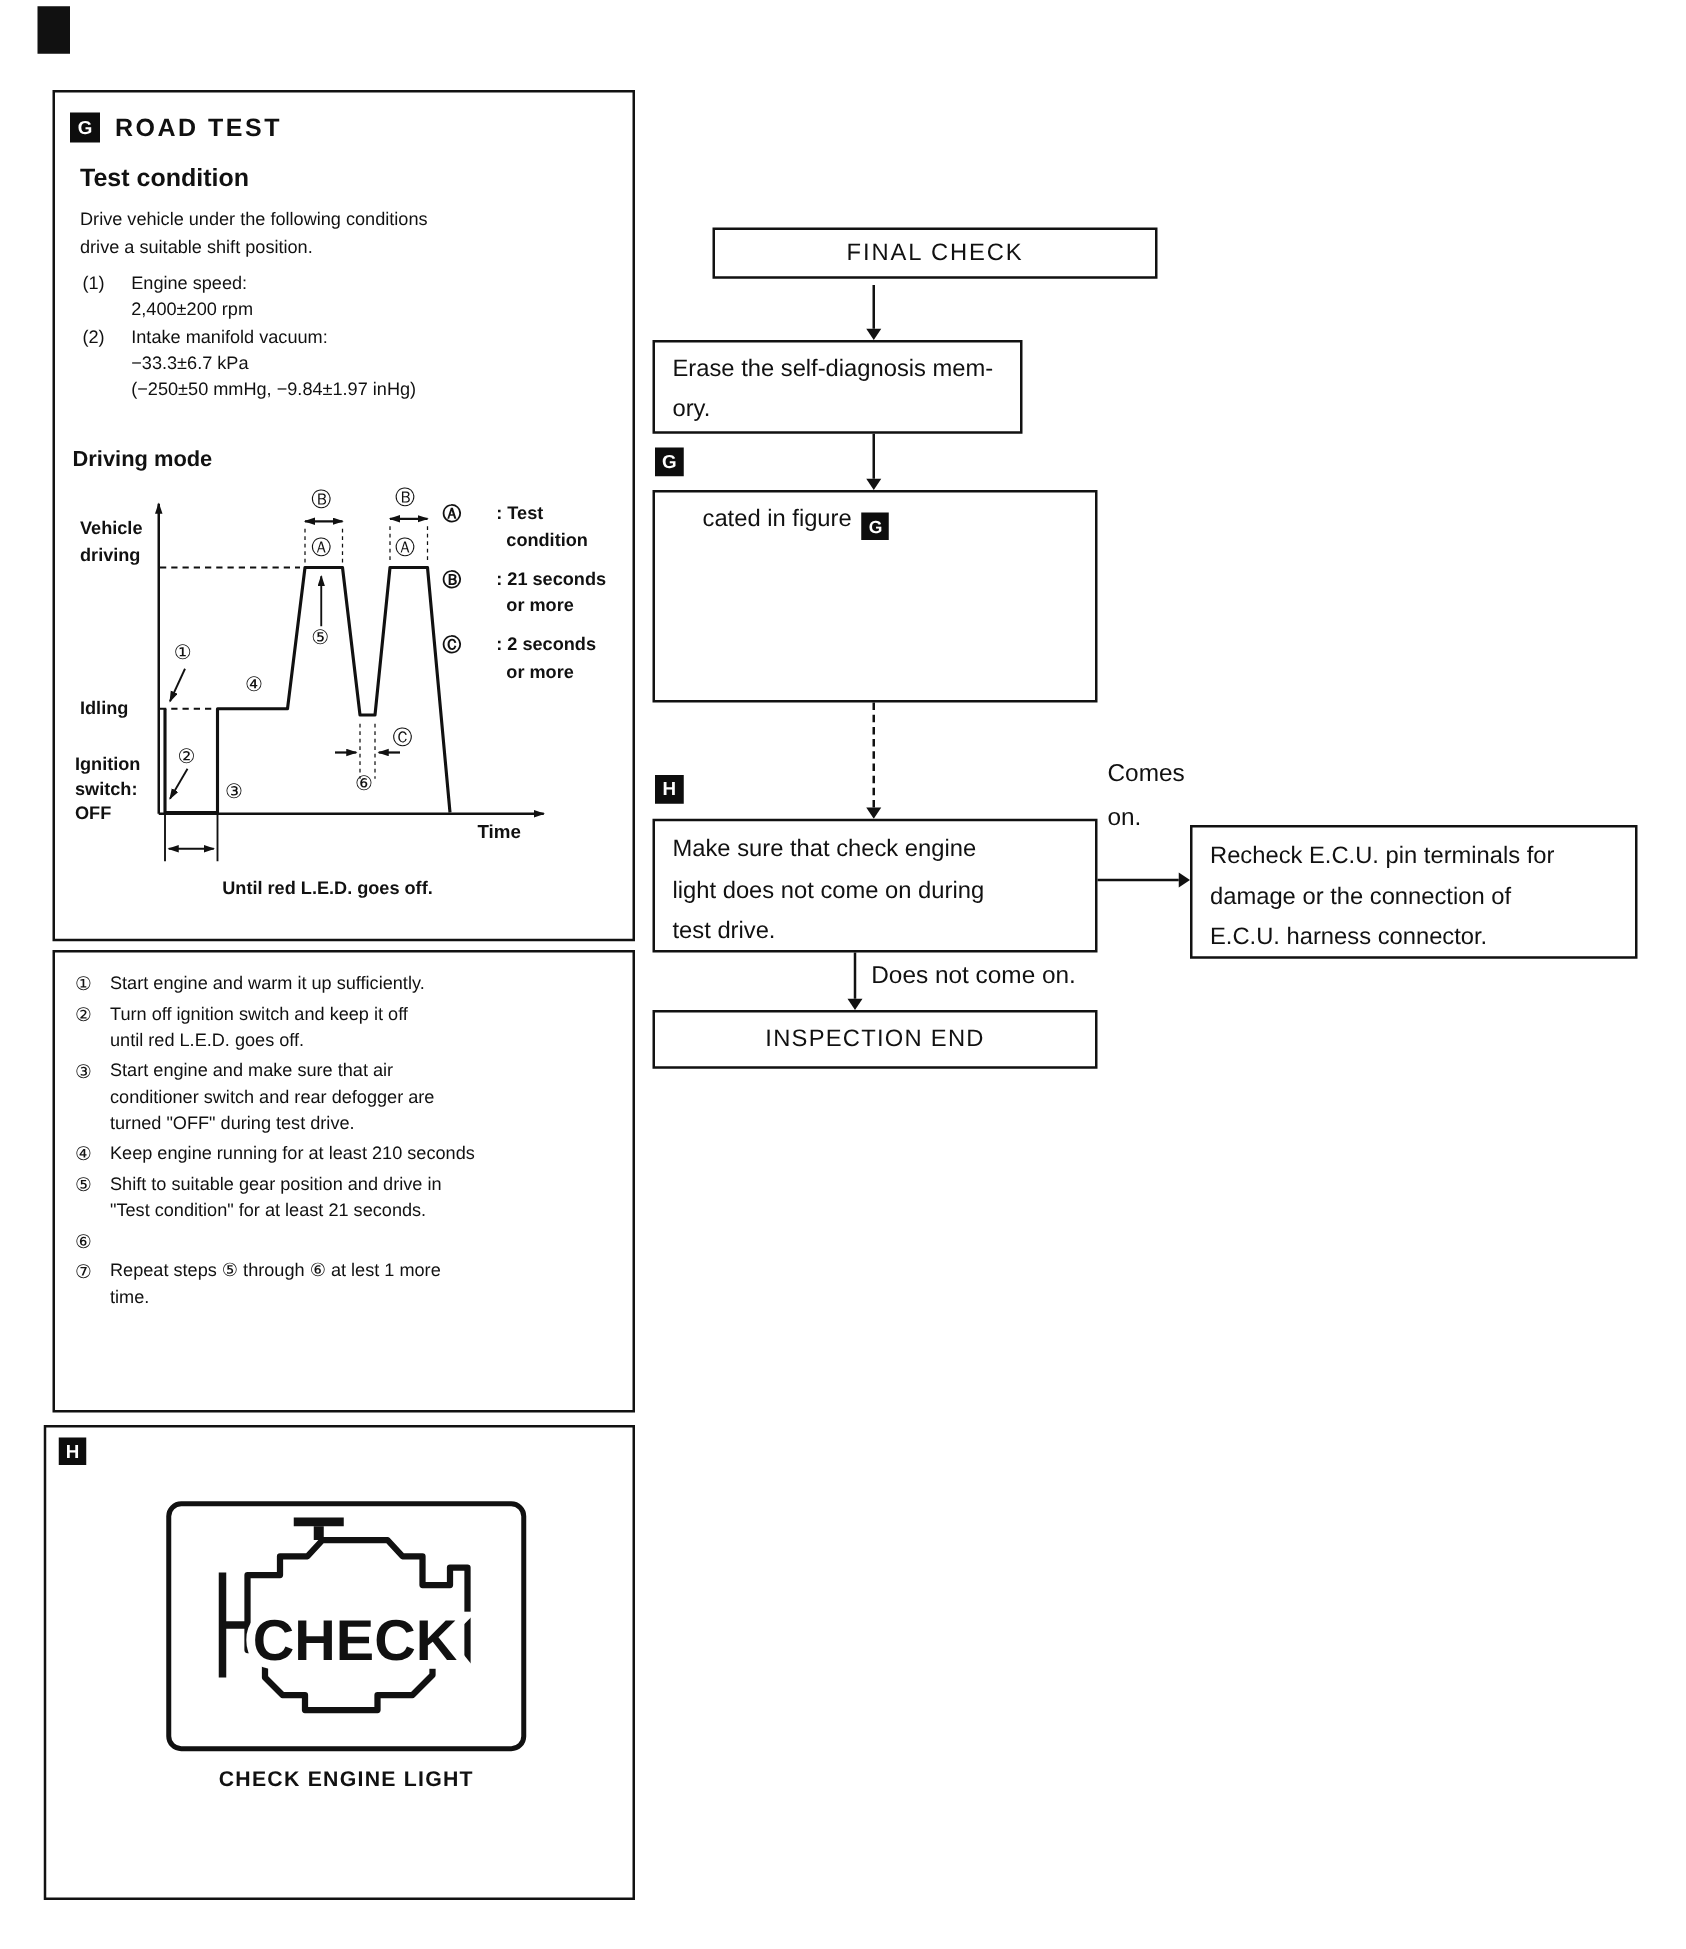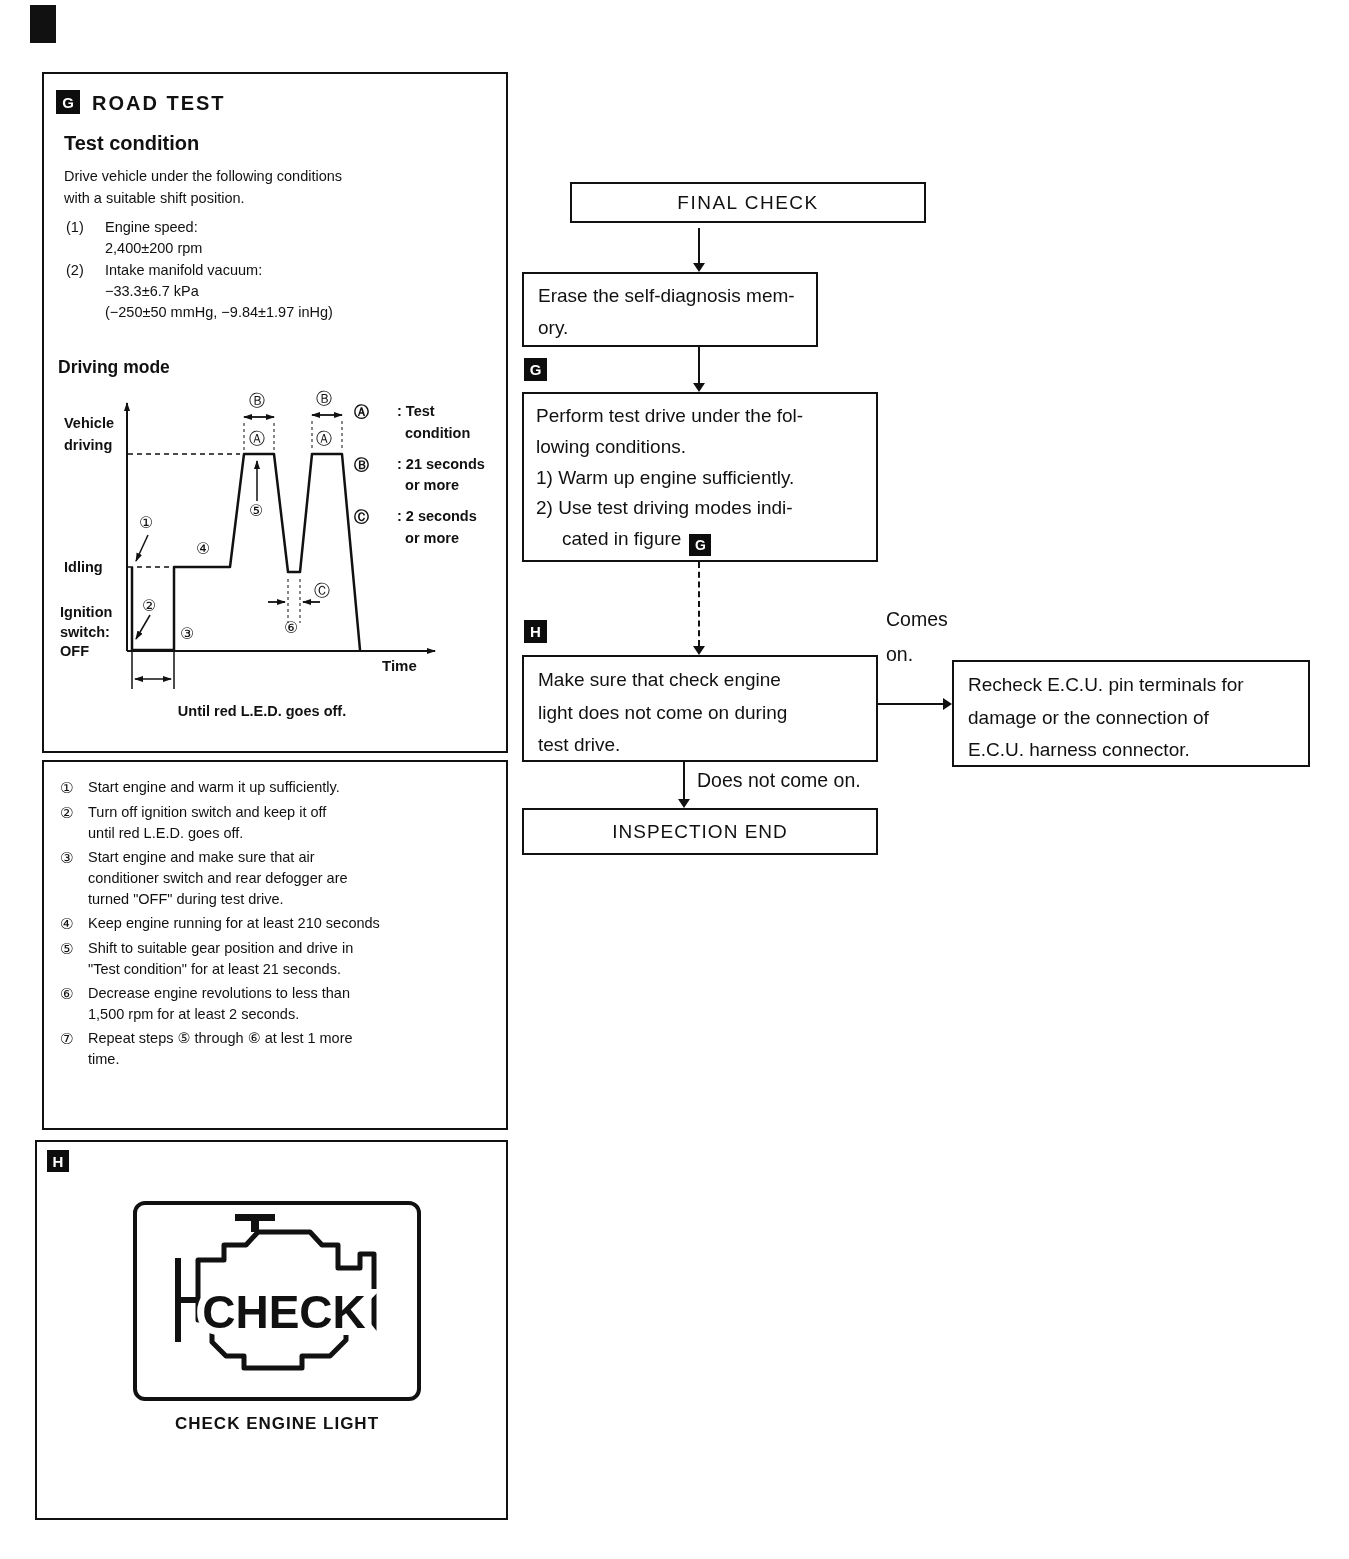--- a/index.html
+++ b/index.html
@@ -55,21 +55,21 @@
 <div class="abs" style="left:30px;top:5px;width:26px;height:38px;background:#111;"></div>
 
 <div class="panel" style="left:42px;top:72px;width:466px;height:681px;">
 
   <div class="tag" style="left:12px;top:16px;">G</div>
   <div class="abs h-title" style="left:48px;top:18px;">ROAD TEST</div>
 
   <div class="abs h-sub" style="left:20px;top:58px;">Test condition</div>
 
   <div class="abs bodytext pre" style="left:20px;top:92px;width:410px;">Drive vehicle under the following conditions
-with a suitable shift position.</div>
+drive a suitable shift position.</div>
 
   <div class="cond-item" style="left:22px;top:143px;">
     <span class="cond-num">(1)</span>
     <span>
       <span class="pre" style="display:block;">Engine speed:</span>
       <span class="pre" style="display:block;">2,400±200 rpm</span>
     </span>
   </div>
 
   <div class="cond-item" style="left:22px;top:186px;">
@@ -184,22 +184,20 @@
       <span class="step-num">④</span>
       <span class="pre">Keep engine running for at least 210 seconds</span>
     </div>
     <div class="step">
       <span class="step-num">⑤</span>
       <span class="pre">Shift to suitable gear position and drive in
 "Test condition" for at least 21 seconds.</span>
     </div>
     <div class="step">
       <span class="step-num">⑥</span>
-      <span class="pre">Decrease engine revolutions to less than
-1,500 rpm for at least 2 seconds.</span>
     </div>
     <div class="step">
       <span class="step-num">⑦</span>
       <span class="pre">Repeat steps ⑤ through ⑥ at lest 1 more
 time.</span>
     </div>
   </div>
 </div>
 
 <div class="panel" style="left:35px;top:1140px;width:473px;height:380px;">
@@ -240,24 +238,20 @@
 </div>
 
 <div class="tag" style="left:524px;top:358px;width:23px;height:23px;">G</div>
 
 <div class="arrow-v" style="left:692px;top:347px;height:45px;">
   <div class="shaft"></div>
     <div class="head-down"></div>
 </div>
 
 <div class="fbox" style="left:522px;top:392px;width:356px;height:170px;padding:7px 12px;line-height:1.62;">
-  <div class="pre">Perform test drive under the fol-
-lowing conditions.
-1) Warm up engine sufficiently.
-2) Use test driving modes indi-</div>
   <div style="padding-left:26px;">
     <span>cated in figure</span><span class="tag-inline">G</span>
   </div>
 </div>
 
 <div class="arrow-v" style="left:692px;top:562px;height:93px;">
   <div class="shaft dashed"></div>
     <div class="head-down"></div>
 </div>
 

